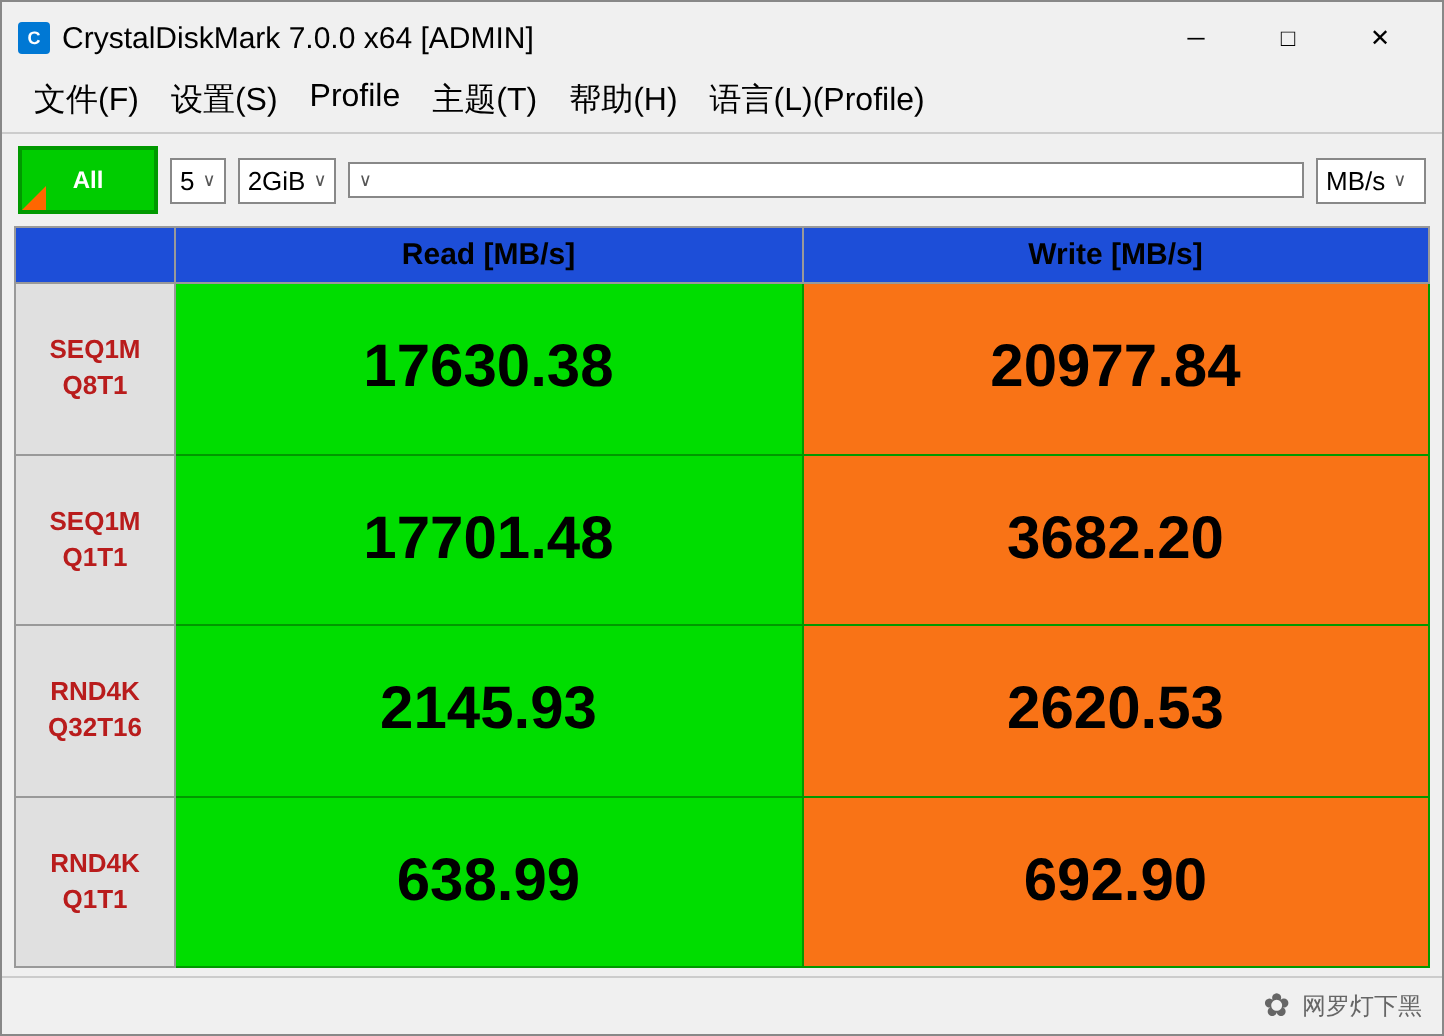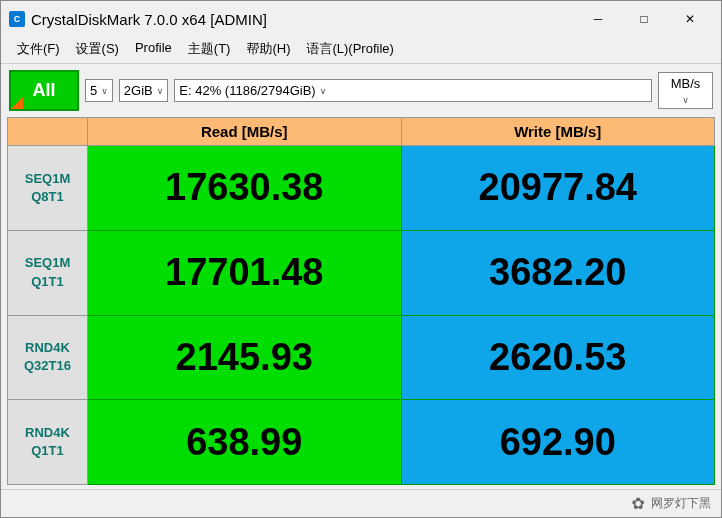--- a/index.html
+++ b/index.html
@@ -75,36 +75,36 @@
     .menu-bar {
       padding: 2px 8px;
       display: flex;
       gap: 0;
       border-bottom: 1px solid #ccc;
     }
 
     .menu-item {
       padding: 3px 8px;
       cursor: pointer;
-      font-size: 13px;
+      font-size: 16px;
       color: #000;
     }
 
     .toolbar {
       padding: 6px 8px;
       display: flex;
       align-items: center;
       gap: 6px;
     }
 
     .all-btn {
       background: #00cc00;
       color: #fff;
       font-weight: bold;
-      font-size: 18px;
+      font-size: 12px;
       border: 2px solid #009900;
       padding: 8px 18px;
       cursor: pointer;
       min-width: 70px;
       text-align: center;
       position: relative;
     }
 
     .all-btn::after {
       content: '';
@@ -133,71 +133,70 @@
       font-size: 9px;
       color: #555;
     }
 
     .drive-dropdown {
       flex: 1;
     }
 
     .unit-dropdown {
       min-width: 55px;
-      flex-direction: column;
     }
 
     .table-wrapper {
       padding: 0 6px 4px 6px;
       flex: 1;
       display: flex;
       flex-direction: column;
     }
 
     table {
       width: 100%;
       border-collapse: collapse;
       border: 1px solid #999;
       flex: 1;
     }
 
     th {
-      background: #fdba74;
+      background: #1d4ed8;
       border: 1px solid #999;
       padding: 5px 8px;
       font-weight: bold;
       font-size: 15px;
       text-align: center;
       color: #000;
     }
 
     .row-label {
       background: #e0e0e0;
       border: 1px solid #999;
       padding: 6px 8px;
       font-weight: bold;
       font-size: 13px;
       text-align: center;
-      color: #0f766e;
+      color: #b91c1c;
       width: 80px;
       line-height: 1.4;
     }
 
     .data-cell {
       background: #00dd00;
       border: 1px solid #009900;
       text-align: center;
-      font-size: 38px;
+      font-size: 30px;
       font-weight: bold;
       color: #000;
       padding: 8px 12px;
     }
 
     .data-cell.lighter {
-      background: #0ea5e9;
+      background: #f97316;
     }
 
     .status-bar {
       padding: 4px 10px;
       display: flex;
       align-items: center;
       justify-content: flex-end;
       border-top: 1px solid #ccc;
       font-size: 12px;
       color: #666;
@@ -243,21 +242,20 @@
       <span>5</span>
       <span class="dropdown-arrow">∨</span>
     </div>
 
     <div class="dropdown">
       <span>2GiB</span>
       <span class="dropdown-arrow">∨</span>
     </div>
 
     <div class="dropdown drive-dropdown">
-      <span>E: 42% (1186/2794GiB)</span>
       <span class="dropdown-arrow">∨</span>
     </div>
 
     <div class="dropdown unit-dropdown">
       <span>MB/s</span>
       <span class="dropdown-arrow">∨</span>
     </div>
   </div>
 
   <div class="table-wrapper">

